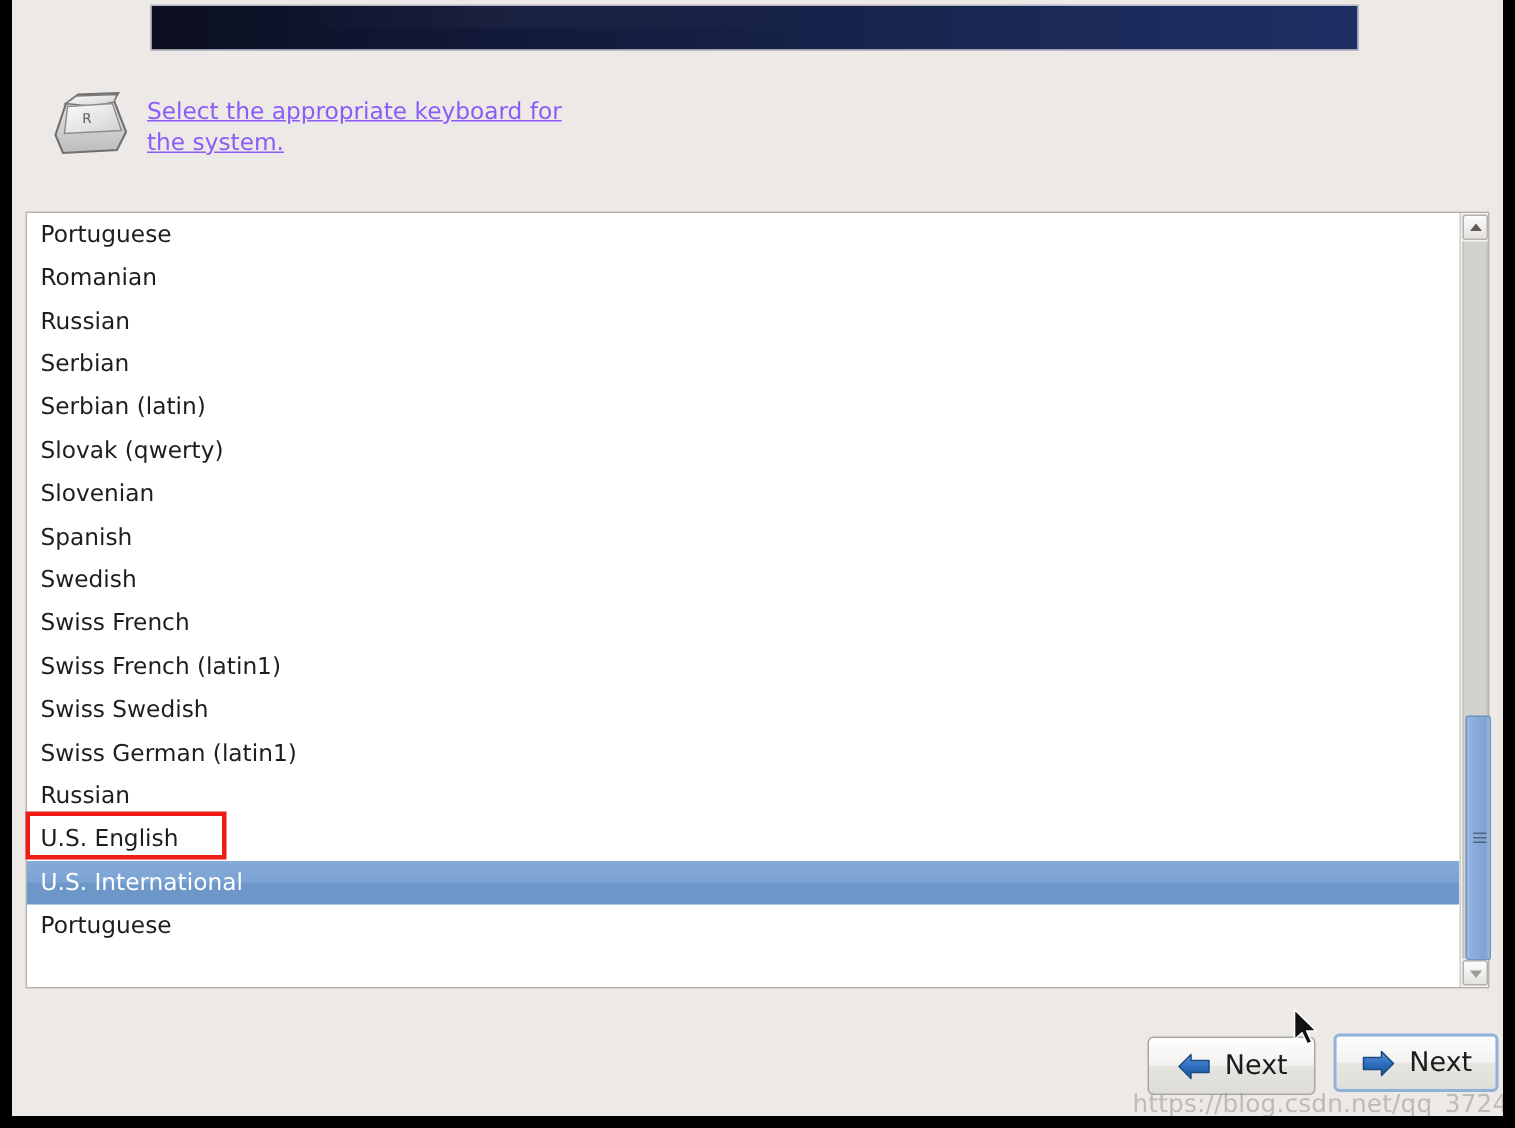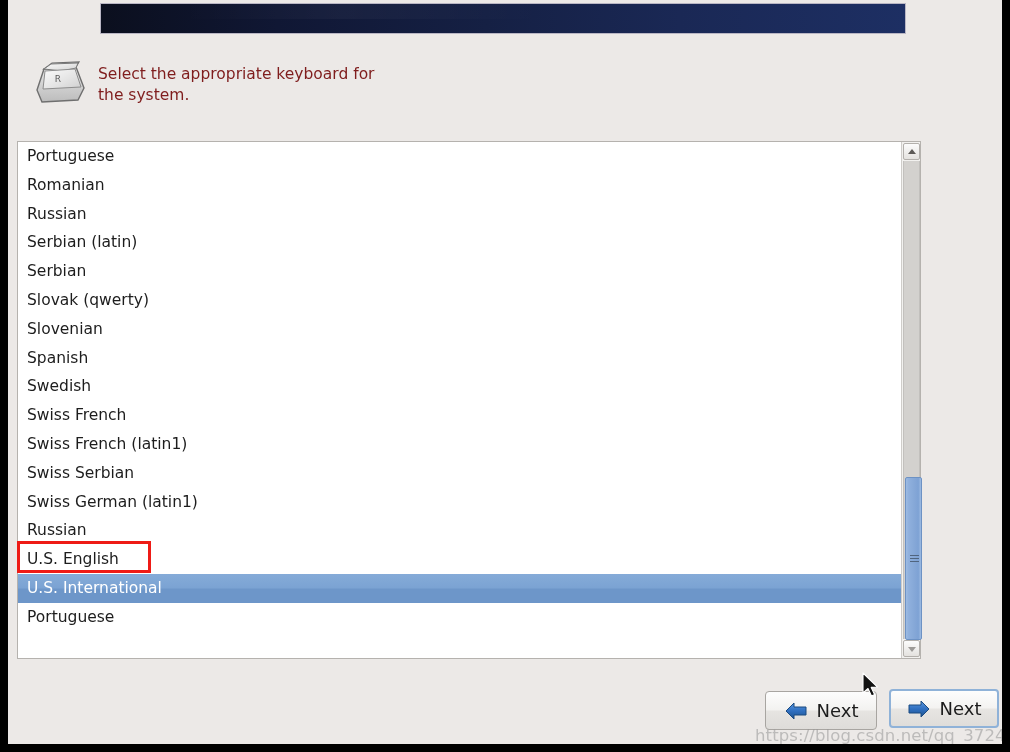--- a/index.html
+++ b/index.html
@@ -67,30 +67,31 @@
     width: 56px;
     height: 48px;
   }
   #desc-text {
     position: absolute;
     left: 76px;
     top: 7px;
     width: 520px;
     font-size: 15.5px;
     line-height: 21px;
-    color: #7f1d1d;
+    color: #8b5cf6;
     white-space: pre-line;
+    text-decoration: underline;
   }
 
   
   #listbox {
     position: absolute;
     left: 9px;
     top: 141px;
-    width: 904px;
+    width: 976px;
     height: 518px;
     background: #ffffff;
     border: 1px solid #b5b2ae;
     box-sizing: border-box;
     display: flex;
   }
   #list-viewport {
     flex: 1 1 auto;
     position: relative;
     overflow: hidden;
@@ -300,29 +301,29 @@
       </div>
       <div id="desc-text">Select the appropriate keyboard for
 the system.</div>
     </div>
 
     <div id="listbox">
       <div id="list-viewport">
           <div class="list-row">Portuguese</div>
           <div class="list-row">Romanian</div>
           <div class="list-row">Russian</div>
+          <div class="list-row">Serbian</div>
           <div class="list-row">Serbian (latin)</div>
-          <div class="list-row">Serbian</div>
           <div class="list-row">Slovak (qwerty)</div>
           <div class="list-row">Slovenian</div>
           <div class="list-row">Spanish</div>
           <div class="list-row">Swedish</div>
           <div class="list-row">Swiss French</div>
           <div class="list-row">Swiss French (latin1)</div>
-          <div class="list-row">Swiss Serbian</div>
+          <div class="list-row">Swiss Swedish</div>
           <div class="list-row">Swiss German (latin1)</div>
           <div class="list-row">Russian</div>
           <div class="list-row">U.S. English</div>
           <div class="list-row selected">U.S. International</div>
           <div class="list-row">Portuguese</div>
         </div>
 
       <div id="scrollbar">
         <div id="sb-track">
           <div id="sb-thumb">

